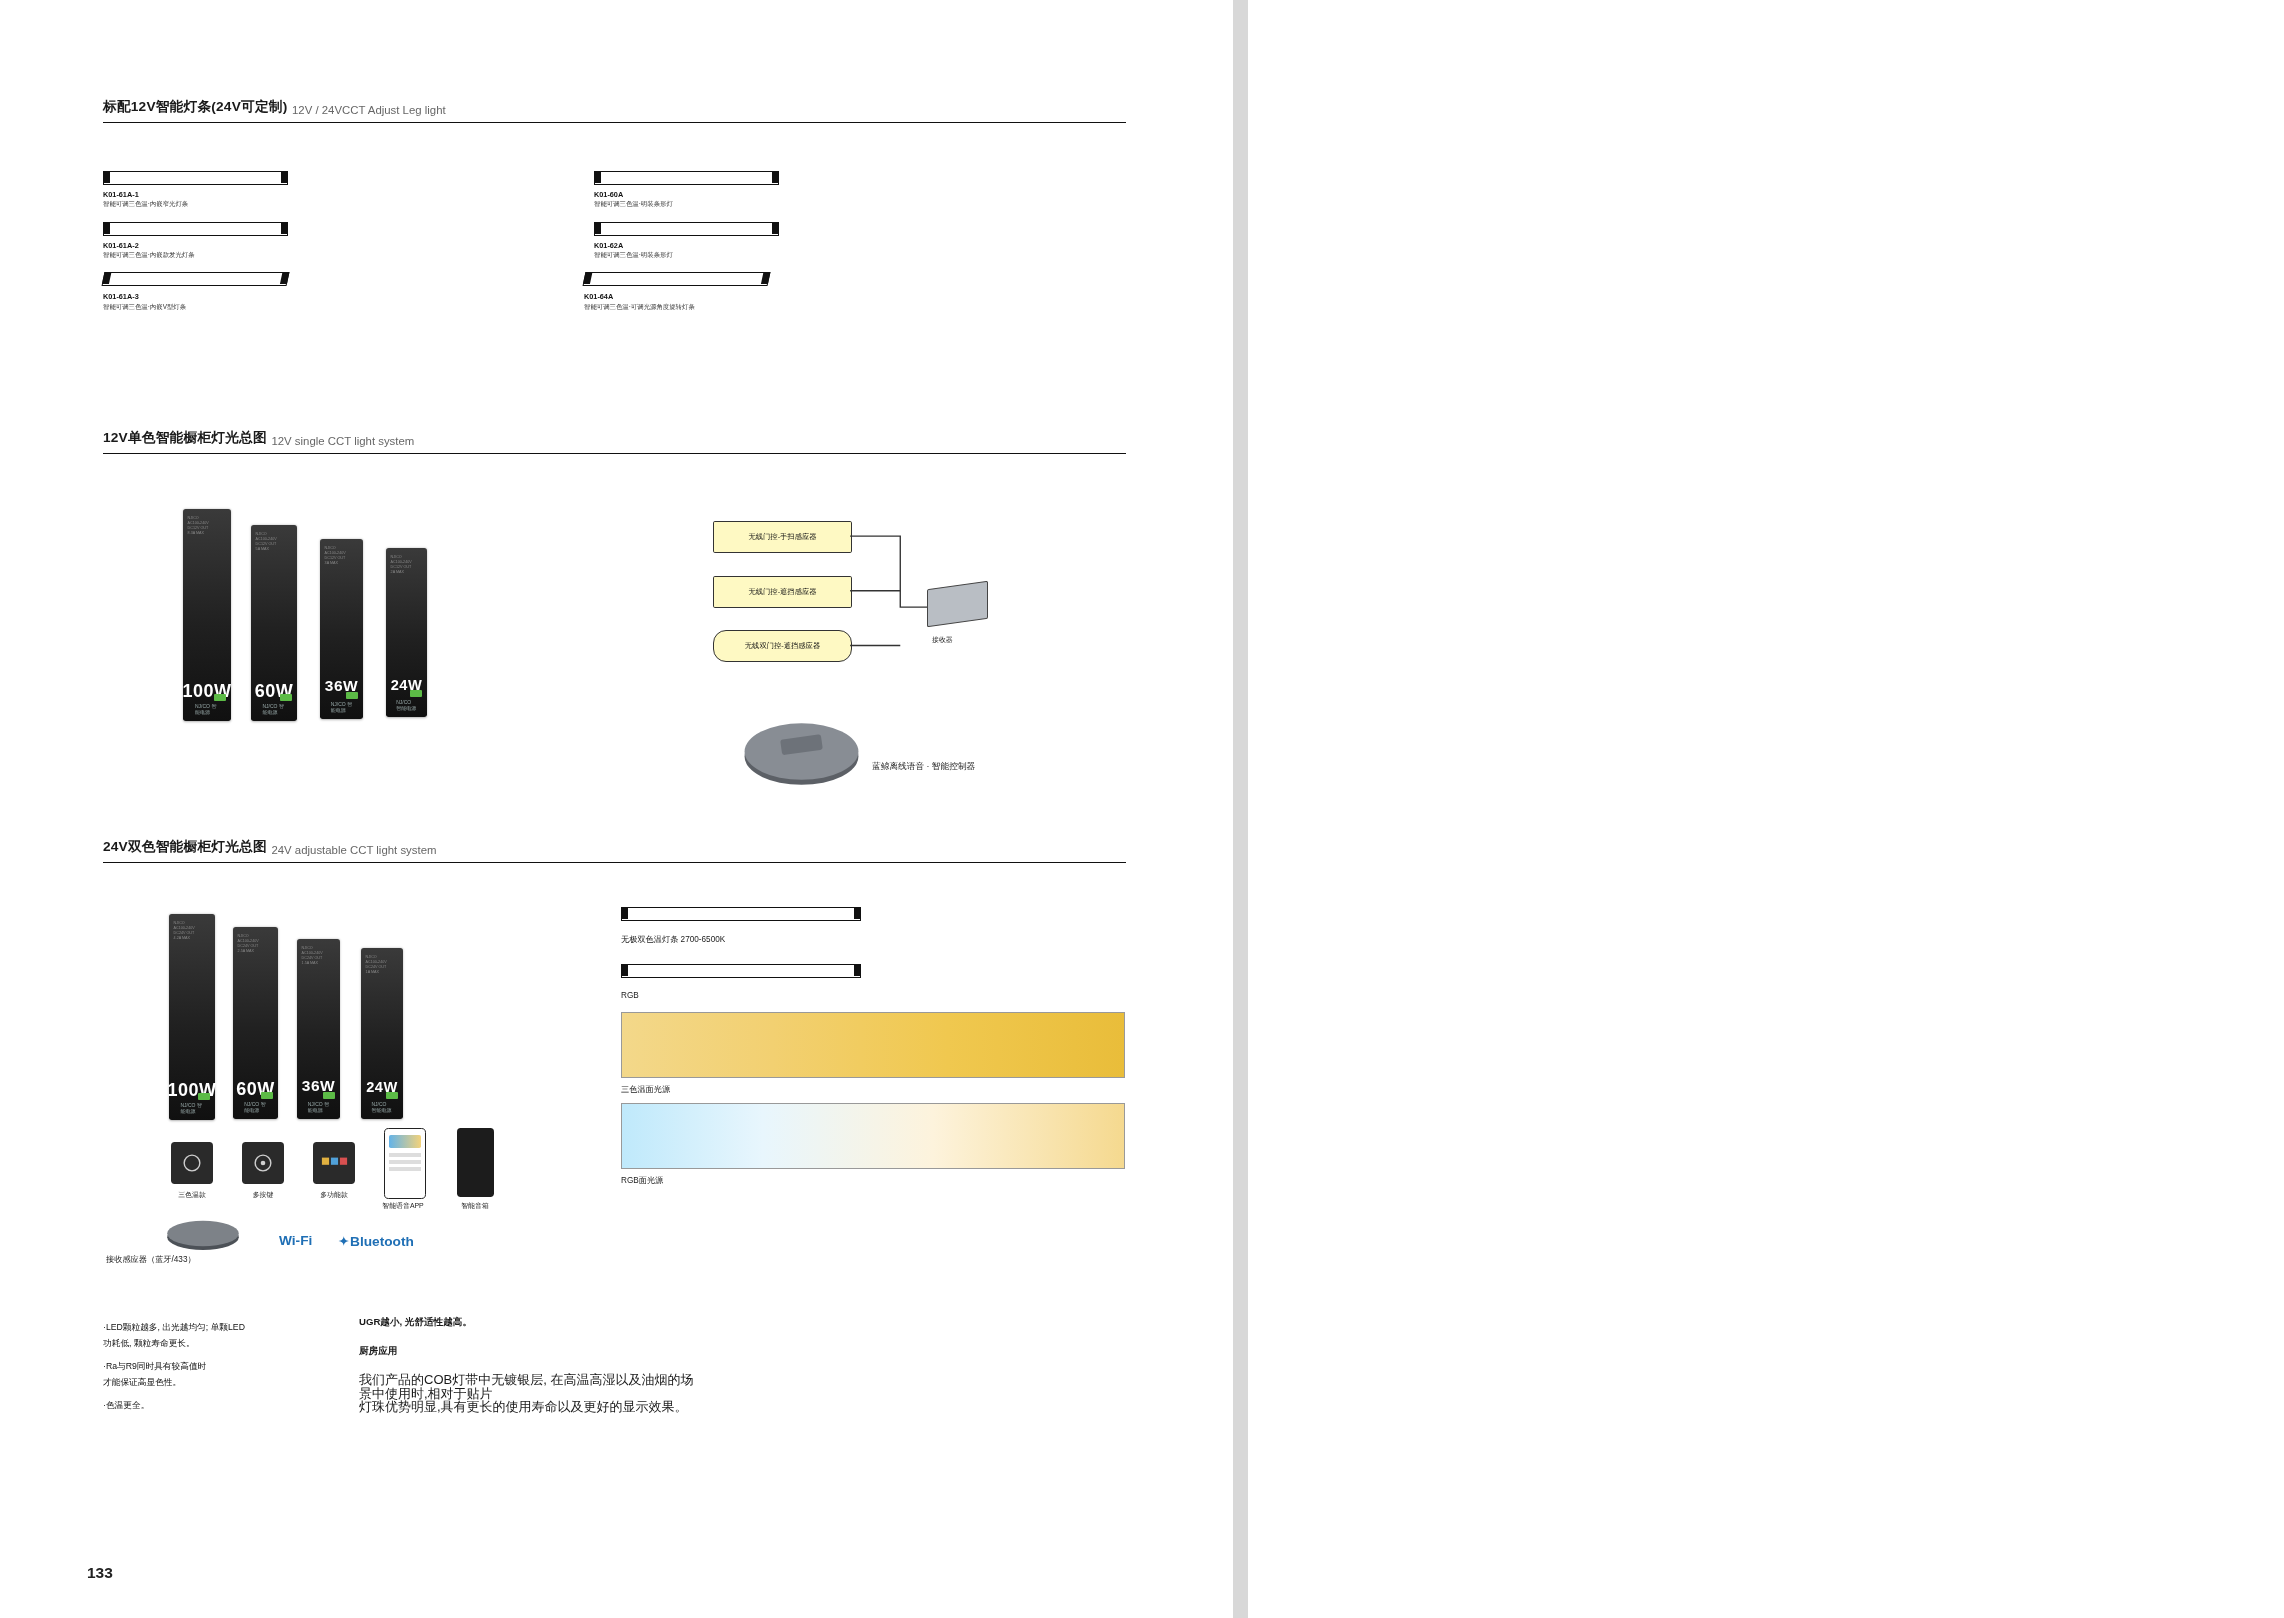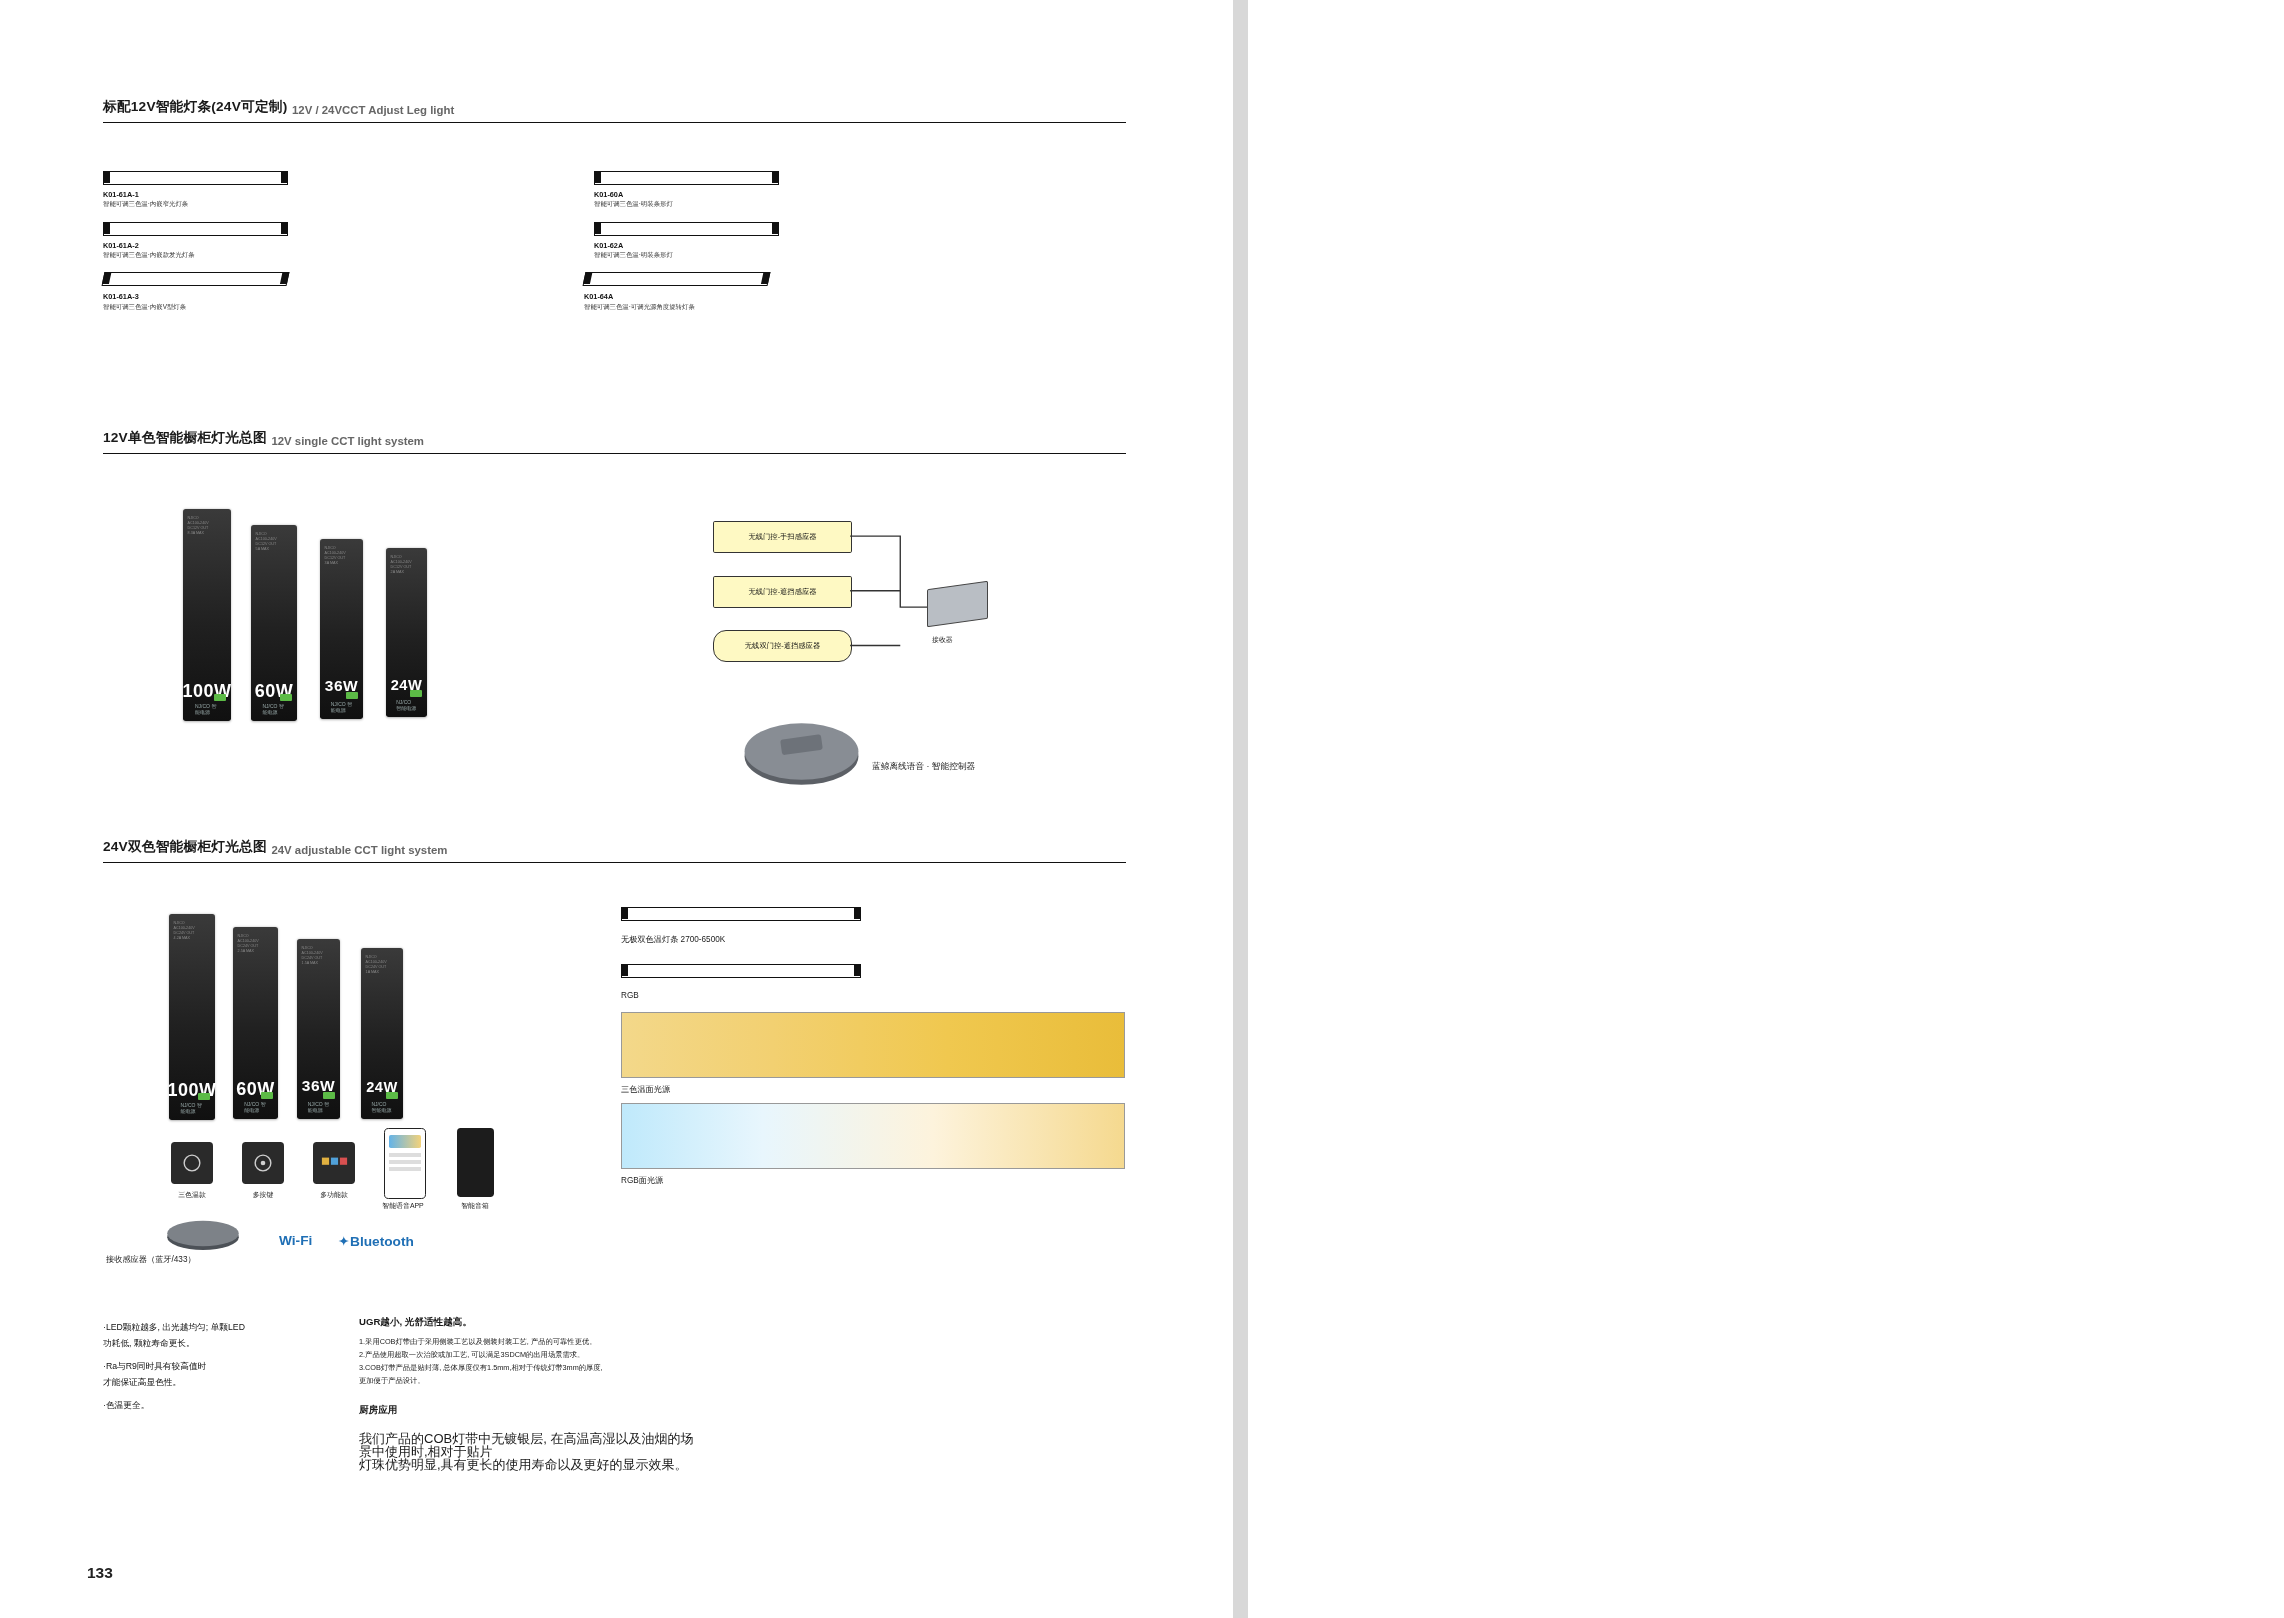--- a/index.html
+++ b/index.html
@@ -11,21 +11,21 @@
     overflow:hidden;
     position:relative;
   }
   .page{position:absolute;top:0;height:1618px;background:#fff;}
   #page-left{left:0;width:1233px;}
   #page-right{left:1248px;width:1233px;}
   .gutter{position:absolute;left:1233px;top:0;width:15px;height:1618px;background:#d8d8d8;}
 
   
   .sec-title{font-weight:bold;font-size:13.7px;letter-spacing:0.2px;}
-  .sec-sub{font-size:11.4px;color:#666;font-weight:bold;margin-left:4.6px;}
+  .sec-sub{font-size:11.4px;color:#666;font-weight:normal;margin-left:4.6px;}
   .caption{font-size:6.9px;color:#222;}
   .pgnum{position:absolute;bottom:36px;font-size:15.5px;color:#222;font-weight:bold;}
 
   
   .hdr{position:absolute;display:flex;align-items:flex-end;}
   #l-h1{left:103px;top:98px;width:1023px;padding-bottom:6.4px;border-bottom:0.9px solid #111;}
   #l-h2{left:103px;top:429px;width:1023px;padding-bottom:6.4px;border-bottom:0.9px solid #111;}
   #l-h3{left:103px;top:838px;width:1023px;padding-bottom:6.4px;border-bottom:0.9px solid #111;}
 
   .barwrap{position:absolute;}
@@ -276,26 +276,20 @@
     <div>  功耗低, 颗粒寿命更长。</div>
     <div style="height:8.2px;"></div>
     <div>·Ra与R9同时具有较高值时</div>
     <div>  才能保证高显色性。</div>
     <div style="height:8.2px;"></div>
     <div>·色温更全。</div>
   </div>
 
   <div style="position:absolute;left:359px;top:1316px;width:343px;">
     <div style="font-size:9.6px;font-weight:bold;">UGR越小, 光舒适性越高。</div>
-    <div style="font-size:7.3px;line-height:13.2px;margin-top:5.5px;">
-      <div>1.采用COB灯带由于采用侧装工艺以及侧装封装工艺, 产品的可靠性更优。</div>
-      <div>2.产品使用超取一次治胶或加工艺, 可以满足3SDCM的出用场景需求。</div>
-      <div>3.COB灯带产品是贴封薄, 总体厚度仅有1.5mm,相对于传统灯带3mm的厚度,</div>
-      <div>   更加便于产品设计。</div>
-    </div>
     <div style="font-size:9.6px;font-weight:bold;margin-top:16.4px;">厨房应用</div>
     <div style="font-size:13px;line-height:13.2px;margin-top:15px;">
       <div>我们产品的COB灯带中无镀银层, 在高温高湿以及油烟的场景中使用时,相对于贴片</div>
       <div>灯珠优势明显,具有更长的使用寿命以及更好的显示效果。</div>
     </div>
   </div>
 
   <div class="pgnum" style="left:87px;">133</div>
 </div>
 

